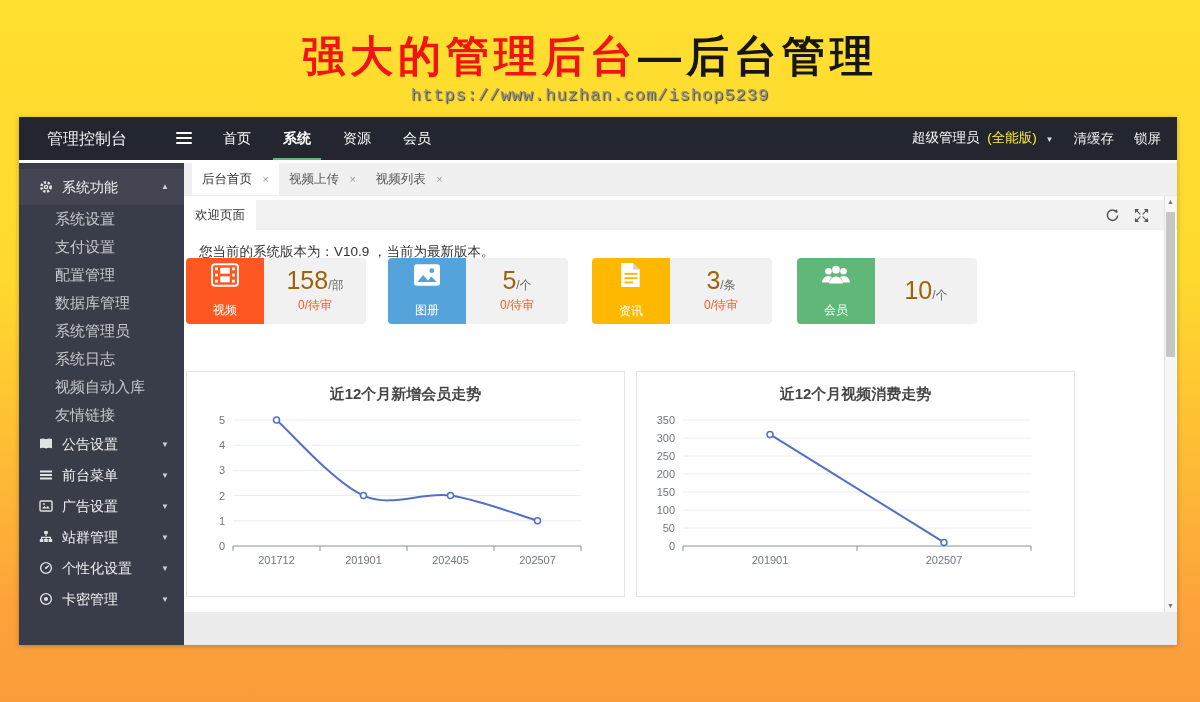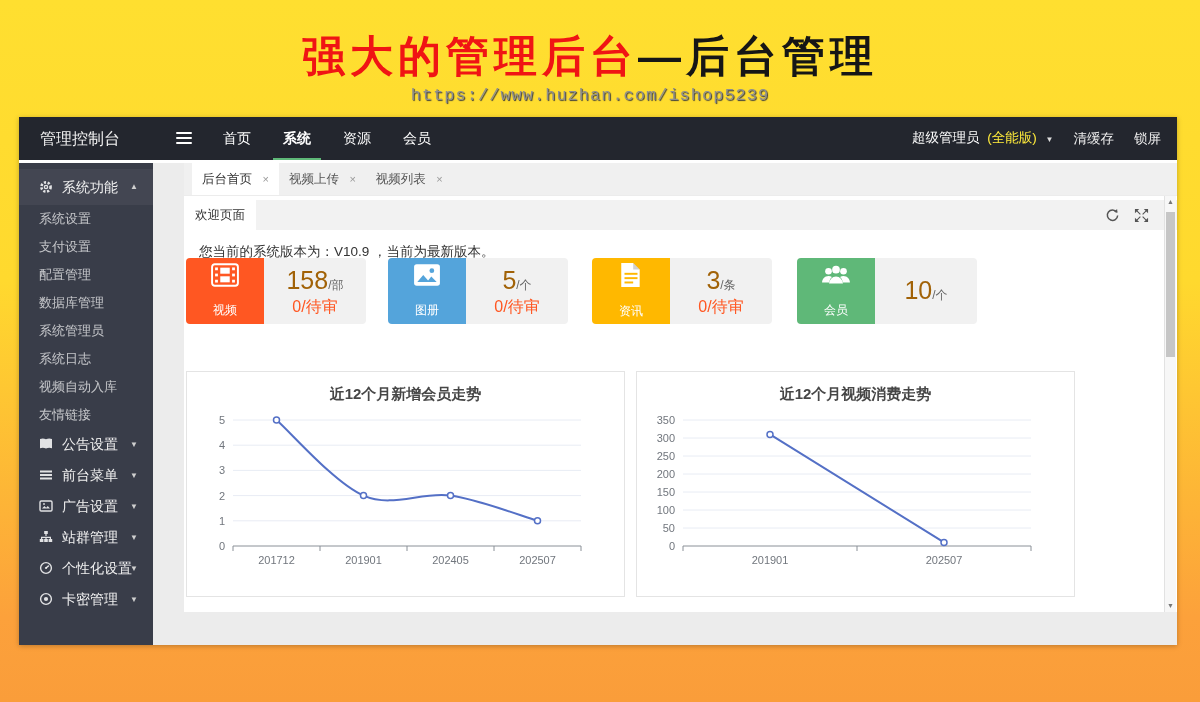--- a/index.html
+++ b/index.html
@@ -15,50 +15,50 @@
   .banner-url { position:absolute; top:86px; left:0; width:1180px; text-align:center;
     font-family:"Liberation Mono","DejaVu Sans Mono",monospace; font-size:17px;
     color:#8f8f8f; text-shadow:1px 1px 1px #3d3d3d; letter-spacing:1px; }
 
   
   .window { position:absolute; left:19px; top:117px; width:1158px; height:528px;
     background:#ececec; overflow:hidden; box-shadow:0 1px 5px rgba(0,0,0,.25); }
 
   
   .hd { position:absolute; top:0; left:0; right:0; height:43px; background:#23262e; color:#fff; }
-  .logo { position:absolute; left:0; top:0; width:165px; line-height:43px; padding-left:21px;
+  .logo { position:absolute; left:0; top:0; width:165px; line-height:43px; padding-left:28px;
     font-size:16px; color:#f2f2f2; }
   .hamburger { position:absolute; left:157px; top:15px; width:16px; height:13px; cursor:pointer; }
   .hamburger i { display:block; width:16px; height:2px; background:#fff; margin-bottom:3px; border-radius:1px; }
   .hd-nav { position:absolute; left:188px; top:0; height:44px; display:flex; }
   .hd-nav .nav-item { position:relative; padding:0 16px; line-height:43px; font-size:14px;
     color:#fff; cursor:pointer; }
   .hd-nav .nav-item.active { font-weight:bold; }
   .hd-nav .nav-item.active::after { content:""; position:absolute; left:6px; right:6px; bottom:0;
     height:3px; background:#5fb878; }
   .hd-right { position:absolute; right:16px; top:0; height:43px; line-height:43px; font-size:13.5px;
     display:flex; align-items:center; }
   .hd-user { cursor:pointer; }
   .hd-edition { color:#ffeb3b; margin-left:4px; }
   .hd-caret { font-size:8px; margin:0 0 0 5px; color:#ddd; }
   .hd-link { margin-left:20px; cursor:pointer; color:#efefef; }
 
   .topstrip { position:absolute; top:43px; left:0; right:0; height:3px; background:#fff; z-index:6; }
 
   
-  .side { position:absolute; left:0; top:46px; bottom:0; width:134px; background:#393d49;
+  .side { position:absolute; left:0; top:46px; bottom:0; width:165px; background:#393d49;
     overflow:hidden; padding-top:6px; }
   .side-section { position:relative; height:36px; line-height:36px; padding-left:20px;
     color:#f0f0f0; font-size:14px; cursor:pointer; }
   .side-section.expanded { background:rgba(255,255,255,.05); }
   .side-section .sicon { display:inline-block; width:14px; height:14px; margin-right:9px;
     vertical-align:-2px; color:rgba(255,255,255,.85); }
   .side-section.group { height:31px; line-height:31px; }
   .caret { position:absolute; right:15px; top:0; font-size:8px; color:#cfcfcf; }
-  .side-sub { height:28px; line-height:28px; padding-left:20px; font-size:13px;
+  .side-sub { height:28px; line-height:28px; padding-left:36px; font-size:15px;
     color:rgba(255,255,255,.7); cursor:pointer; }
 
   
   .content { position:absolute; left:165px; top:46px; right:0; bottom:0; background:#ececec; }
   .tabbar { position:absolute; top:0; left:0; right:0; height:32px; background:#f0f0f0;
     display:flex; padding-left:8px; }
   .tab { height:32px; line-height:32px; padding:0 10px; font-size:12.5px; color:#555;
     cursor:pointer; white-space:nowrap; }
   .tab.active { background:#fff; color:#333; }
   .tab .x { color:#999; font-size:11px; margin-left:7px; cursor:pointer; }
@@ -75,21 +75,21 @@
   .stat-card { position:absolute; top:95px; width:180px; height:66px; display:flex;
     cursor:pointer; z-index:2; }
   .stat-icon-block { width:78px; background:var(--c); border-radius:4px 0 0 4px; color:#fff;
     display:flex; flex-direction:column; align-items:center; justify-content:center; }
   .stat-icon-block .slabel { font-size:12px; margin-top:15px; }
   .stat-value { flex:1; background:#f1f1f1; border-radius:0 4px 4px 0; text-align:center;
     padding-top:8px; }
   .stat-value.centered { padding-top:18px; }
   .num { font-size:25px; color:#a16207; }
   .unit { font-size:12px; color:#666; }
-  .pending { font-size:16px; color:#ff5722; margin-top:2px; }
+  .pending { font-size:12px; color:#ff5722; margin-top:2px; }
 
   
   .chart-card { position:absolute; top:208px; width:439px; height:226px; background:#fff;
     border:1px solid #e4e4e4; z-index:2; }
   .chart-card.c0 { left:2px; }
   .chart-card.c1 { left:452px; }
   .chart-title { text-align:center; padding-top:13px; font-size:15px; font-weight:bold; color:#464646; }
   .chart-card svg.plot { position:absolute; left:0; top:0; width:437px; height:224px; }
 
   

